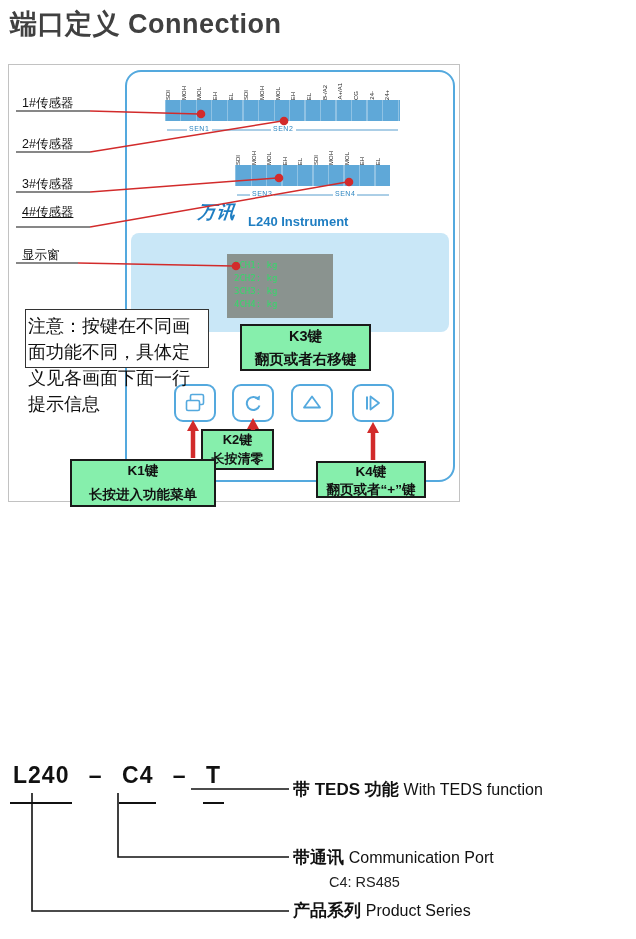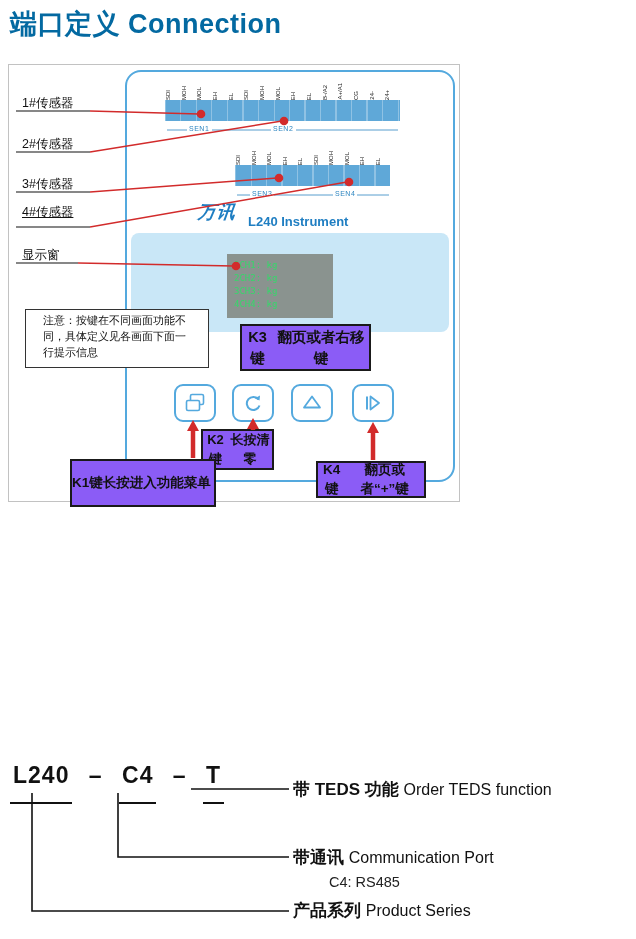--- a/index.html
+++ b/index.html
@@ -1,19 +1,19 @@
 <!DOCTYPE html>
 <html><head>
 <meta charset="utf-8">
 <style>
   *{box-sizing:border-box;margin:0;padding:0;}
   html,body{background:#fff;}
   .page{position:relative;width:636px;height:939px;background:#fff;overflow:hidden;
         font-family:"Liberation Sans","DejaVu Sans",sans-serif;color:#111;}
-  h1.sec{position:absolute;font-size:27px;font-weight:bold;color:#0369a1;letter-spacing:.5px;}
+  h1.sec{position:absolute;font-size:27px;font-weight:bold;color:#404040;letter-spacing:.5px;}
   #title-connection{left:10px;top:6px;}
   #title-order{left:10px;top:640px;}
 
   .frame{position:absolute;left:8px;top:64px;width:452px;height:438px;border:1px solid #c2c2c2;background:#fff;}
   .panel{position:absolute;left:125px;top:70px;width:330px;height:412px;border:2px solid #54A9DE;border-radius:16px;background:#fff;}
 
   .strip{position:absolute;background:#5FA8D8;
          background-image:repeating-linear-gradient(90deg,rgba(255,255,255,.3) 0 1px,transparent 1px 15.5px);}
   #strip1{left:165px;top:100px;width:235px;height:21px;}
   #strip2{left:235px;top:165px;width:155px;height:21px;}
@@ -30,24 +30,24 @@
 
   .brand-logo{position:absolute;left:198px;top:200px;font-size:18px;font-weight:bold;font-style:italic;
               color:#1F7EC2;transform:skewX(-6deg);letter-spacing:1px;}
   .brand-name{position:absolute;left:248px;top:214px;font-size:13px;font-weight:bold;color:#1F7EC2;}
 
   .display-bezel{position:absolute;left:131px;top:233px;width:318px;height:99px;background:#C9E7F7;border-radius:8px;}
   .lcd{position:absolute;left:227px;top:254px;width:106px;height:64px;background:#8A938F;
        padding:5px 0 0 7px;font-family:"DejaVu Sans Mono",monospace;font-size:9px;line-height:1.45;color:#35D86A;}
 
   .note{position:absolute;left:25px;top:309px;width:184px;height:59px;background:#fff;border:1px solid #333;
-        font-size:11px;line-height:1.45;padding:3px 17px;z-index:4;}
-
-  .kbox{position:absolute;background:#8b5cf6;border:2px solid #1a1a1a;display:flex;flex-direction:row;
-        align-items:center;justify-content:flex-start;font-weight:bold;z-index:4;text-align:center;}
+        font-size:18px;line-height:1.45;padding:3px 2px;z-index:4;}
+
+  .kbox{position:absolute;background:#86efac;border:2px solid #1a1a1a;display:flex;flex-direction:column;
+        align-items:center;justify-content:space-between;font-weight:bold;z-index:4;text-align:center;}
   #k3{left:240px;top:324px;width:131px;height:47px;font-size:14.5px;line-height:1.4;}
   #k2{left:201px;top:429px;width:73px;height:41px;font-size:13px;line-height:1.45;}
   #k1{left:70px;top:459px;width:146px;height:48px;font-size:13.5px;line-height:1.45;}
   #k4{left:316px;top:461px;width:110px;height:37px;font-size:13.5px;line-height:1.35;}
 
   .btn{position:absolute;top:384px;width:42px;height:38px;border:2px solid #54A9DE;border-radius:9px;
        background:#fff;display:flex;align-items:center;justify-content:center;}
   #btn1{left:174px;} #btn2{left:232px;} #btn3{left:291px;} #btn4{left:352px;}
 
   .s-label{position:absolute;left:22px;font-size:12.5px;color:#111;}
@@ -180,21 +180,21 @@
   <div class="model-line">
     <span class="m-part">L240</span>
     <span class="m-dash">–</span>
     <span class="m-part">C4</span>
     <span class="m-dash">–</span>
     <span class="m-part">T</span>
   </div>
 
   <div class="og-desc" id="teds-desc">
     <span class="zh">带 TEDS 功能</span>
-    <span class="en">Order TEDS function</span>
+    <span class="en">With TEDS function</span>
   </div>
   <div class="og-desc" id="comm-desc">
     <span class="zh">带通讯</span>
     <span class="en">Communication Port</span>
   </div>
   <div id="comm-detail">C4: RS485</div>
   <div class="og-desc" id="series-desc">
     <span class="zh">产品系列</span>
     <span class="en">Product Series</span>
   </div>

